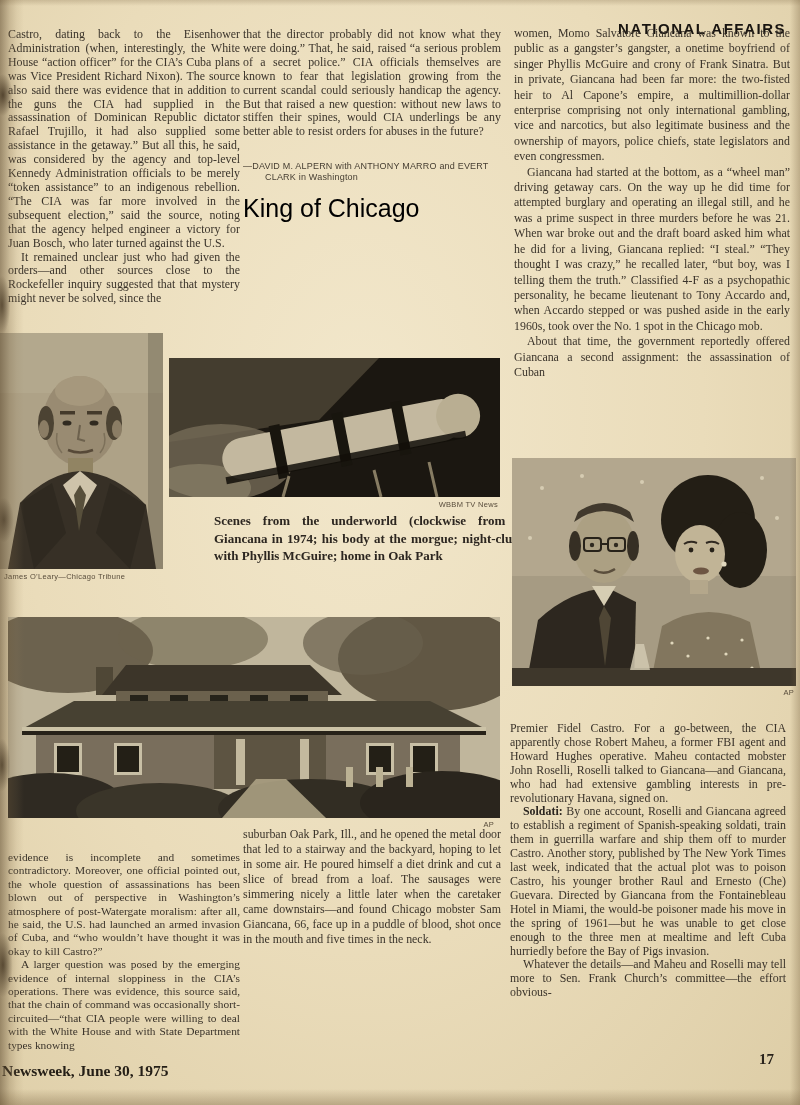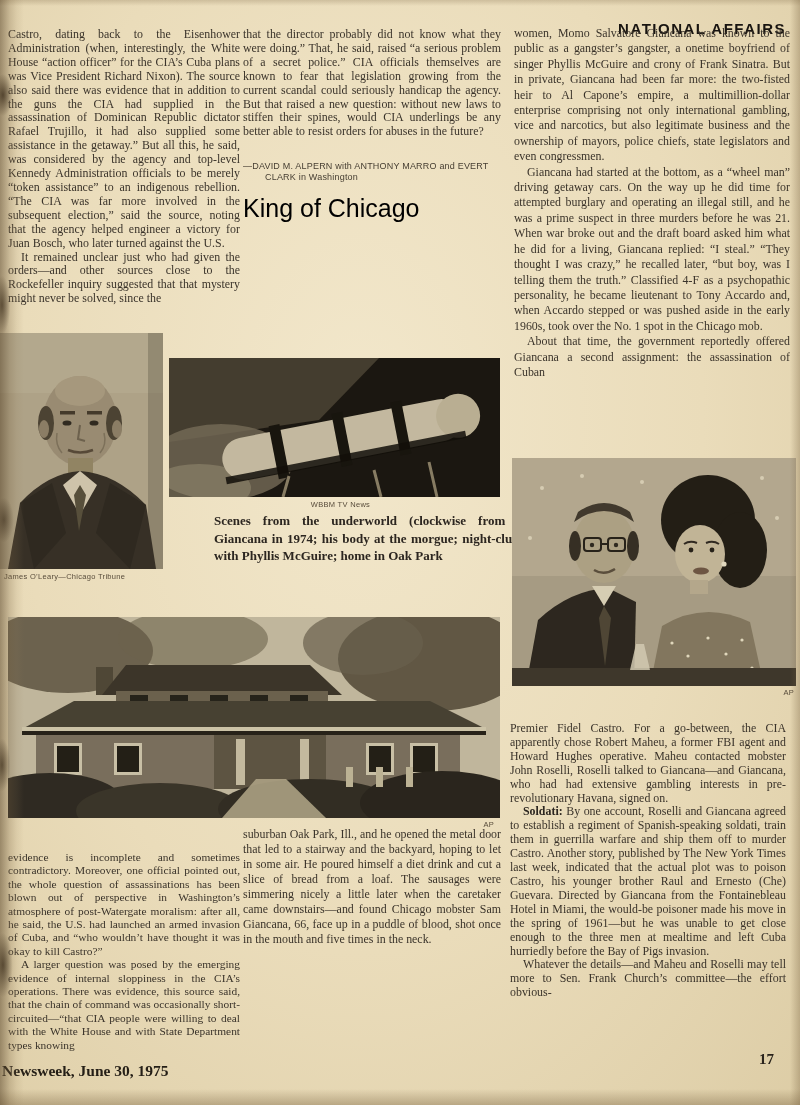--- a/index.html
+++ b/index.html
@@ -123,21 +123,21 @@
     <rect x="52" y="62" width="244" height="42" rx="21" fill="#c9bfa7"></rect>
     <circle cx="292" cy="82" r="22" fill="#bfb49a"></circle>
     <rect x="104" y="56" width="11" height="54" fill="#14110d"></rect>
     <rect x="168" y="56" width="11" height="54" fill="#14110d"></rect>
     <rect x="228" y="56" width="11" height="54" fill="#14110d"></rect>
     <rect x="52" y="98" width="244" height="7" fill="#0d0b08" opacity=".85"></rect>
   </g>
   <path d="M120,118 L114,139 M205,112 L212,139 M260,104 L268,139" stroke="#8a7f68" stroke-width="3" fill="none"></path>
   <rect width="331" height="139" fill="#6b5226" opacity=".06"></rect>
 </svg>
-<div class="abs credit" style="left:176px;top:500px;width:329px;text-align:center;">WBBM TV News</div>
+<div class="abs credit" style="left:169px;top:500px;width:329px;text-align:right;">WBBM TV News</div>
 
 <div class="abs caption">Scenes from the underworld (clockwise from left): Giancana in 1974; his body at the morgue; night-clubbing with Phyllis McGuire; home in Oak Park</div>
 
 <svg class="abs photo" style="left:8px;top:617px;" width="492" height="201" viewBox="0 0 492 201">
   <rect width="492" height="201" fill="#c6bda4"></rect>
   <ellipse cx="60" cy="34" rx="85" ry="42" fill="#5d5443" opacity=".85"></ellipse>
   <ellipse cx="185" cy="22" rx="75" ry="30" fill="#6e6450" opacity=".6"></ellipse>
   <ellipse cx="425" cy="42" rx="95" ry="52" fill="#554d3d" opacity=".9"></ellipse>
   <ellipse cx="355" cy="26" rx="60" ry="32" fill="#6a6150" opacity=".7"></ellipse>
   <rect x="88" y="50" width="17" height="28" fill="#4e4738"></rect>

